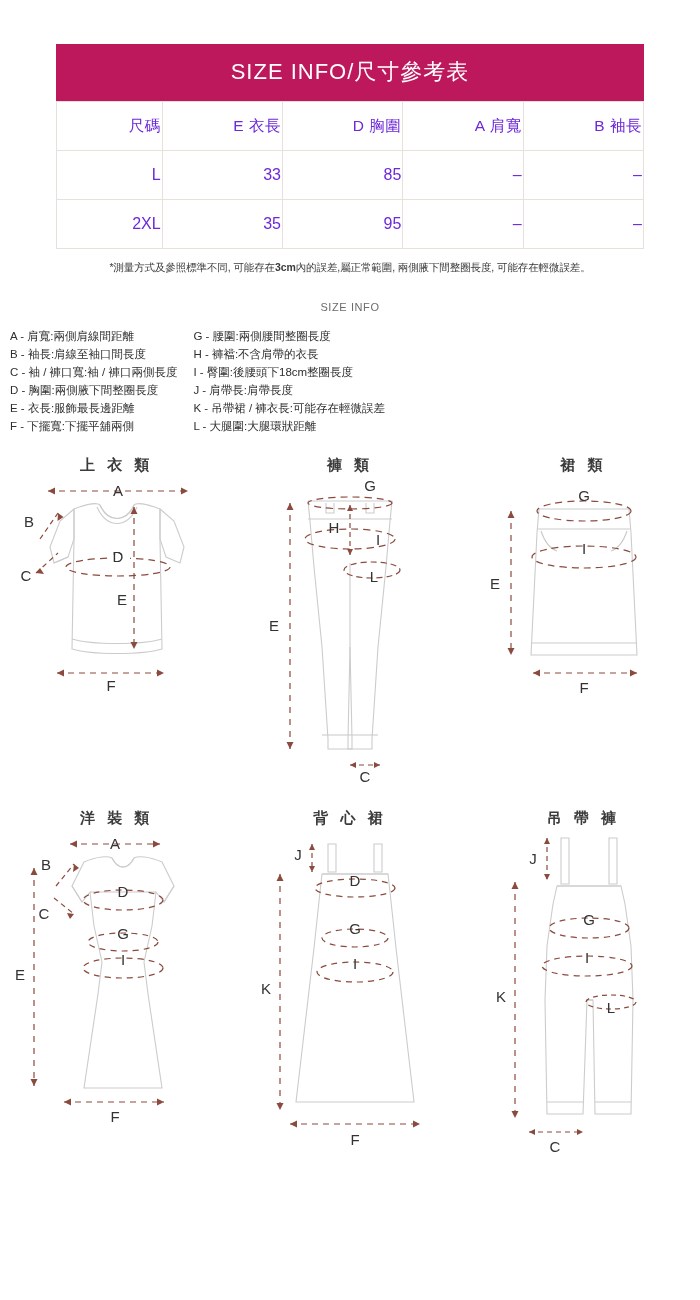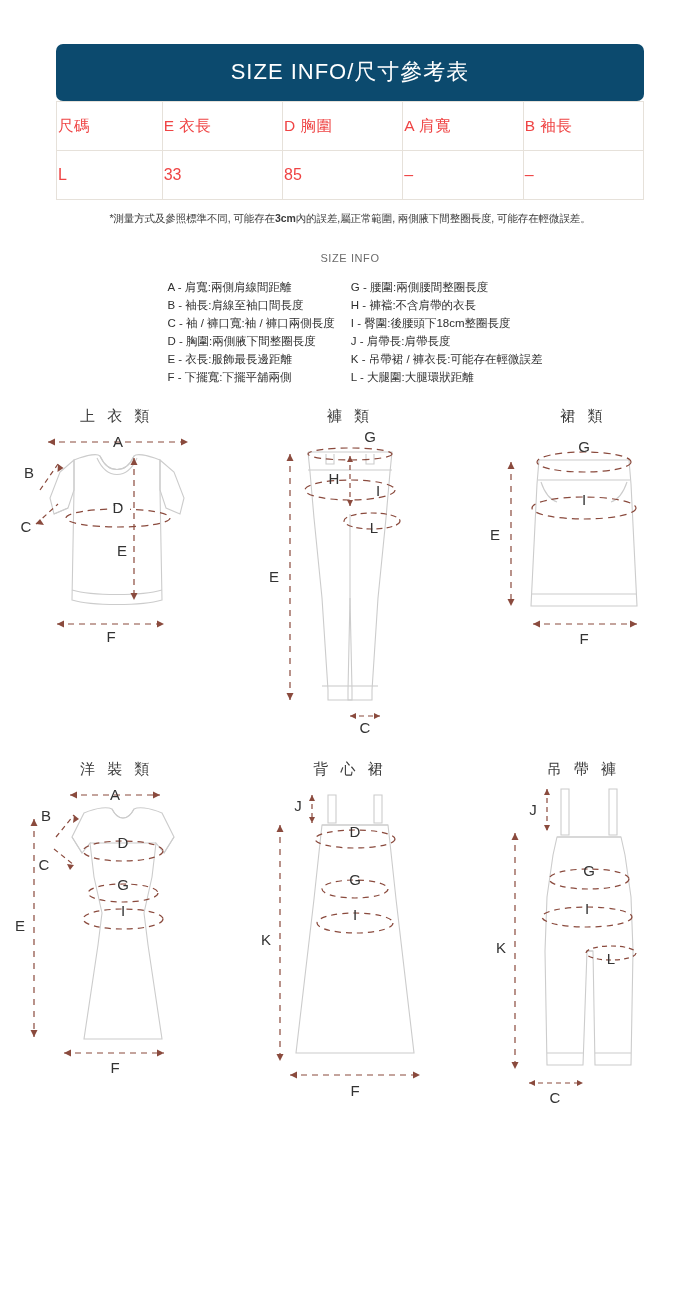--- a/index.html
+++ b/index.html
@@ -10,42 +10,41 @@
     background: #ffffff;
     font-family: "Liberation Sans", "DejaVu Sans", sans-serif;
     color: #333;
     overflow: hidden;
   }
 
   
   .table-wrap { padding: 44px 56px 0 56px; }
 
   .size-title {
-    background: #0c4a6e;
+    background: #be185d;
     color: #ffffff;
     text-align: center;
     font-size: 22px;
     letter-spacing: 1px;
     padding: 13px 0 14px 0;
     font-weight: 400;
-    border-radius: 7px;
   }
 
   table.size-table {
     width: 100%;
     border-collapse: collapse;
     table-layout: fixed;
   }
   table.size-table th,
   table.size-table td {
     border: 1px solid #e6e1da;
-    text-align: left;
+    text-align: right;
     font-size: 16px;
     font-weight: 400;
-    color: #ef4444;
+    color: #6d28d9;
     height: 49px;
     vertical-align: middle;
   }
   table.size-table th { font-size: 15.5px; letter-spacing: .5px; }
   table.size-table tbody td { font-size: 16px; }
   table.size-table tr td:first-child,
   table.size-table tr th:first-child { width: 18%; }
 
   .disclaimer {
     margin: 12px 4px 0 4px;
@@ -61,21 +60,20 @@
     text-align: center;
     font-size: 11px;
     color: #6b6b6b;
     letter-spacing: .6px;
     margin-top: 26px;
   }
 
   
   .legend {
     display: flex;
-    justify-content: center;
     gap: 16px;
     margin-top: 16px;
     padding-left: 10px;
   }
   .legend-col { display: flex; flex-direction: column; gap: 3px; }
   .legend-row {
     font-size: 11.5px;
     color: #2f2f2f;
     line-height: 15px;
     white-space: nowrap;
@@ -91,21 +89,21 @@
   .diagram-cell {
     display: flex;
     flex-direction: column;
     align-items: center;
   }
   .diagram-title {
     font-size: 15px;
     color: #3b3b3b;
     letter-spacing: 4px;
     margin-bottom: 2px;
-    font-weight: 400;
+    font-weight: 700;
   }
   .diagram-svg { display: block; }
   .row2 .diagram-title { margin-top: 22px; }
 
   
 </style>
 </head>
 <body>
 
 <div class="table-wrap">
@@ -121,20 +119,27 @@
       </tr>
     </thead>
     <tbody>
       <tr>
         <td>L</td>
         <td>33</td>
         <td>85</td>
         <td>–</td>
         <td>–</td>
       </tr>
+      <tr>
+        <td>2XL</td>
+        <td>35</td>
+        <td>95</td>
+        <td>–</td>
+        <td>–</td>
+      </tr>
     </tbody>
   </table>
 </div>
 
 <div class="disclaimer"><span>*測量方式及參照標準不同, 可能存在</span><b>3cm</b><span>內的誤差,屬正常範圍, 兩側腋下間整圈長度, 可能存在輕微誤差。</span></div>
 
 <div class="section-label">SIZE INFO</div>
 
 <div class="legend">
   <div class="legend-col">

